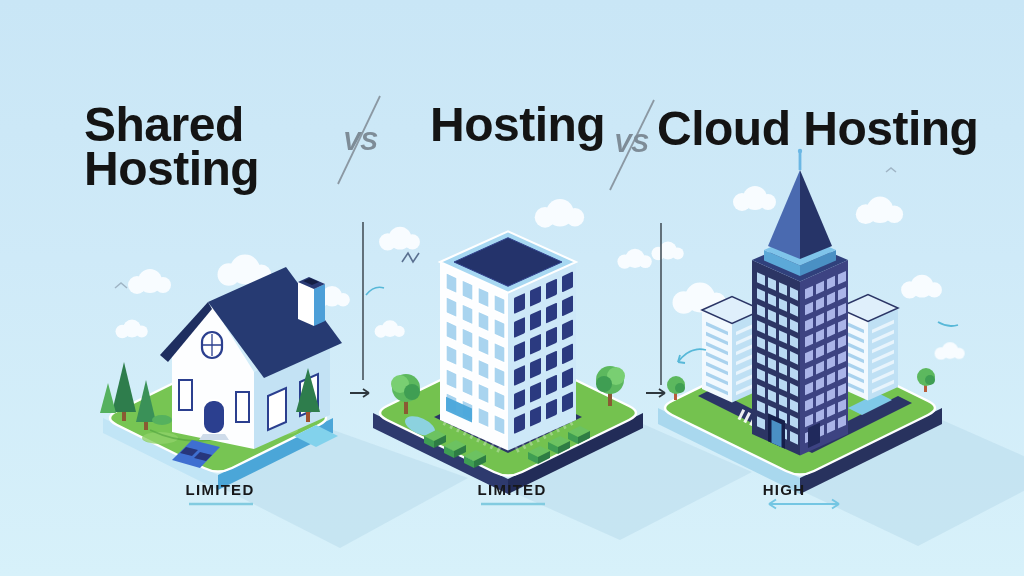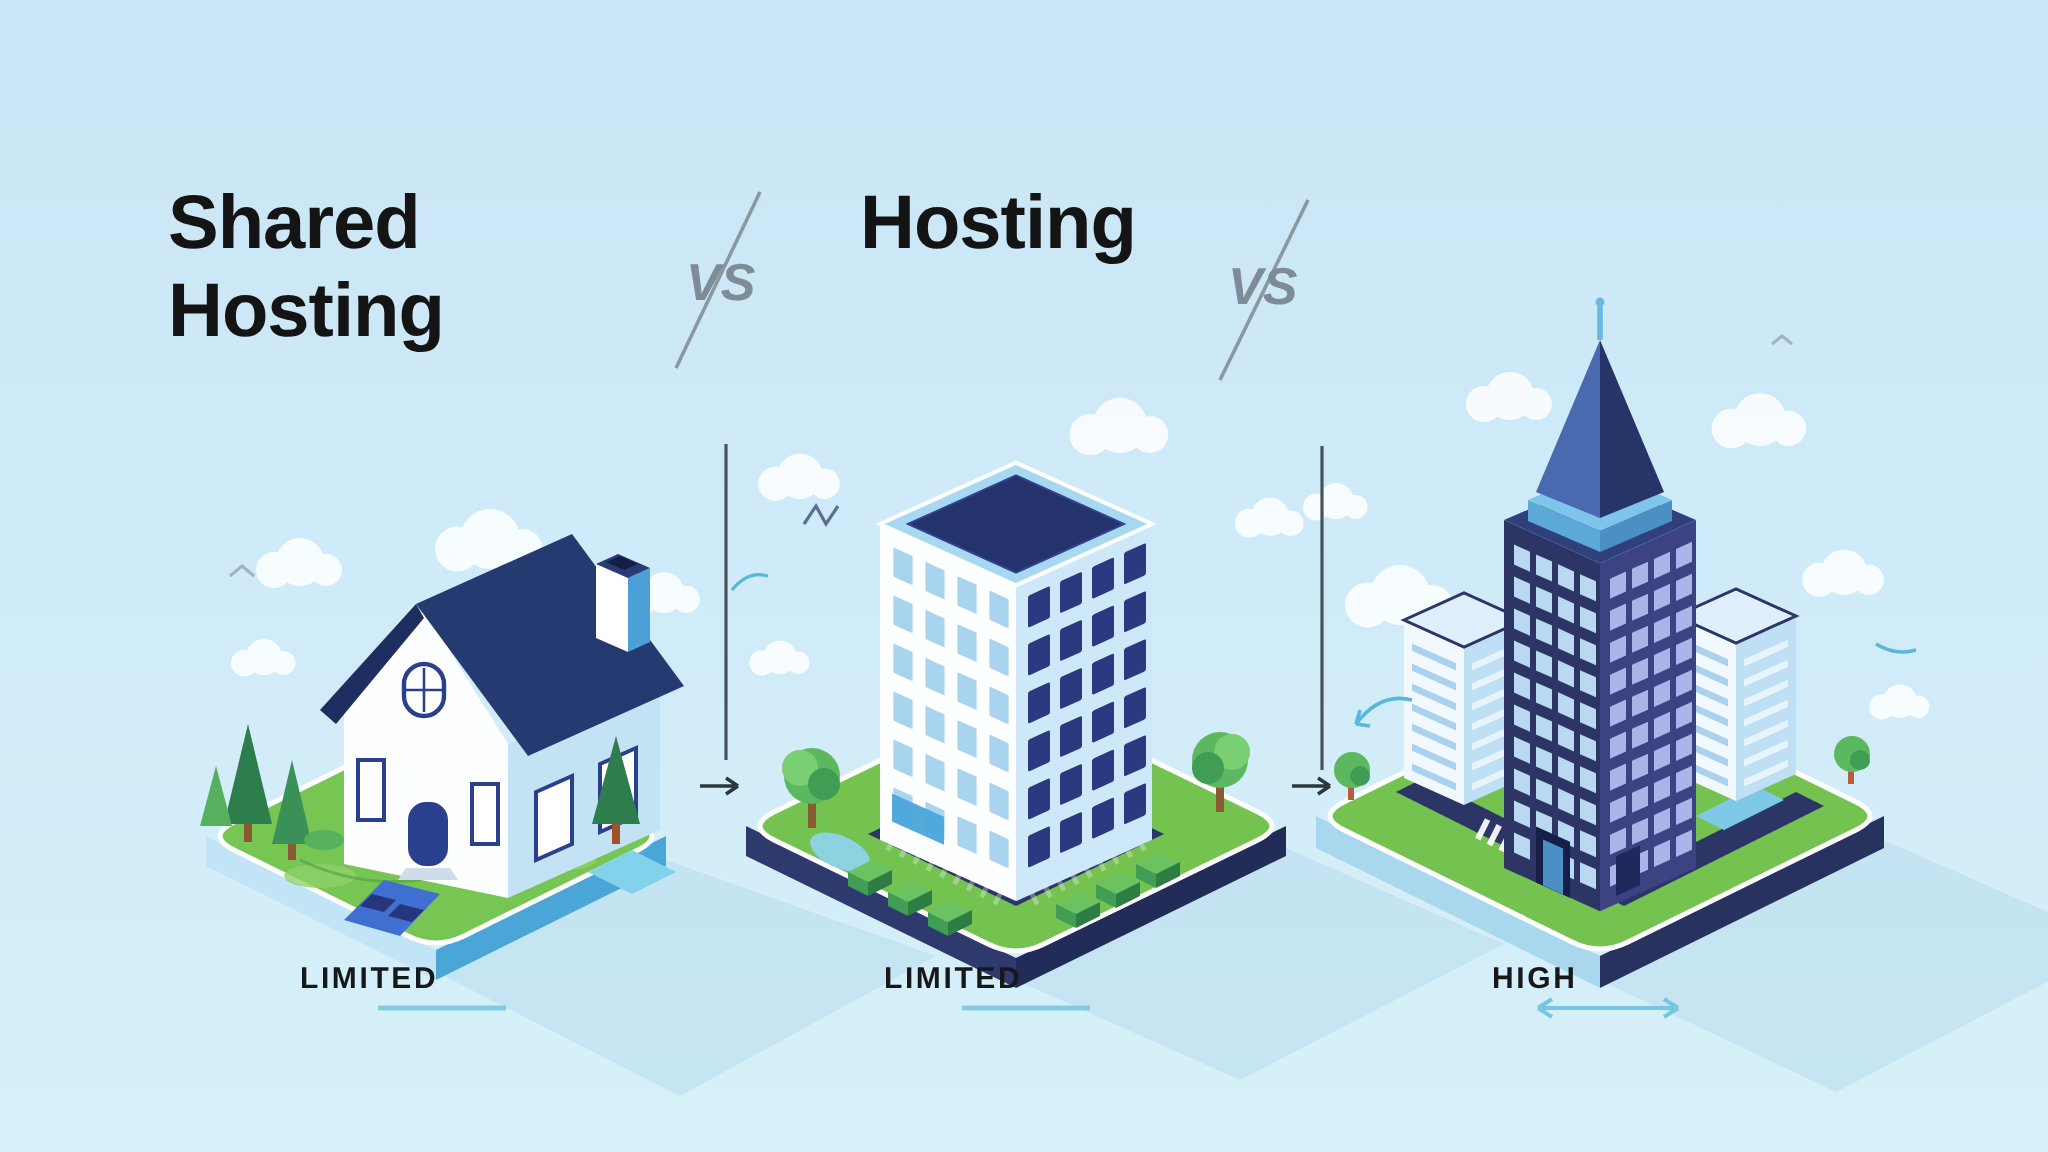--- a/index.html
+++ b/index.html
@@ -2,31 +2,31 @@
 <html><head>
 <meta charset="utf-8">
 <style>
   html,body{margin:0;padding:0;}
   .stage{
     position:relative;width:1024px;height:576px;overflow:hidden;
     background:linear-gradient(180deg,#c9e6f6 0%,#cfeaf8 45%,#d7f1fa 100%);
     font-family:"Liberation Sans", sans-serif;
   }
   .title{
-    position:absolute;color:#141414;font-weight:700;font-size:38px;
-    line-height:44px;letter-spacing:-0.5px;white-space:nowrap;
+    position:absolute;color:#141414;font-weight:700;font-size:48px;
+    line-height:44px;letter-spacing:-0.5px;white-space:nowrap;margin-top:13px;
   }
   .t1{left:84px;top:90px;}
   .t2{left:430px;top:90px;}
   .t3{left:657px;top:94px;}
   .scal{
-    position:absolute;top:481px;width:140px;text-align:left;
+    position:absolute;top:481px;width:140px;text-align:center;
     color:#17181a;font-weight:700;font-size:15px;letter-spacing:1.3px;
   }
-  .s1{left:150px;} .s2{left:442px;} .s3{left:746px;}
+  .s1{left:150px;} .s2{left:442px;} .s3{left:714px;}
   svg.canvas{position:absolute;left:0;top:0;}
 </style>
 </head>
 <body>
 
 <div class="stage">
 
   <svg class="canvas" width="1024" height="576" viewBox="0 0 1024 576">
     <defs>
       <g id="puff">
@@ -319,17 +319,20 @@
     </g>
   </svg>
 
   <div class="title t1">
     <div>Shared</div>
     <div>Hosting</div>
   </div>
   <div class="title t2">
     <div>Hosting</div>
   </div>
+  <div class="title t3">
+    <div>Cloud Hosting</div>
+  </div>
 
   <div class="scal s1">LIMITED</div>
   <div class="scal s2">LIMITED</div>
   <div class="scal s3">HIGH</div>
 </div>
 
 </body></html>

